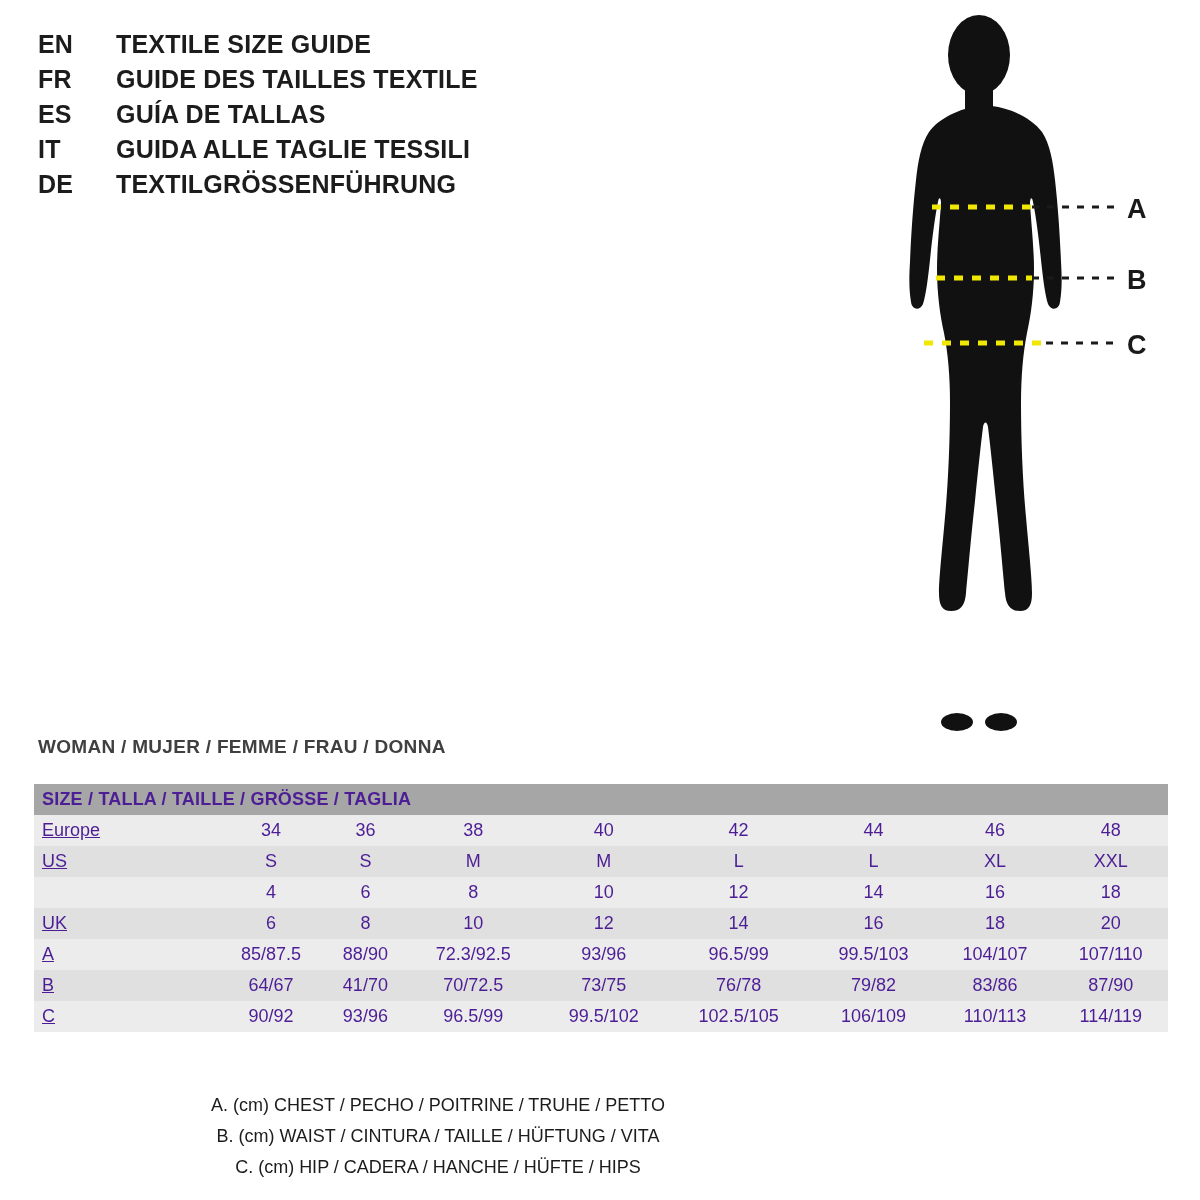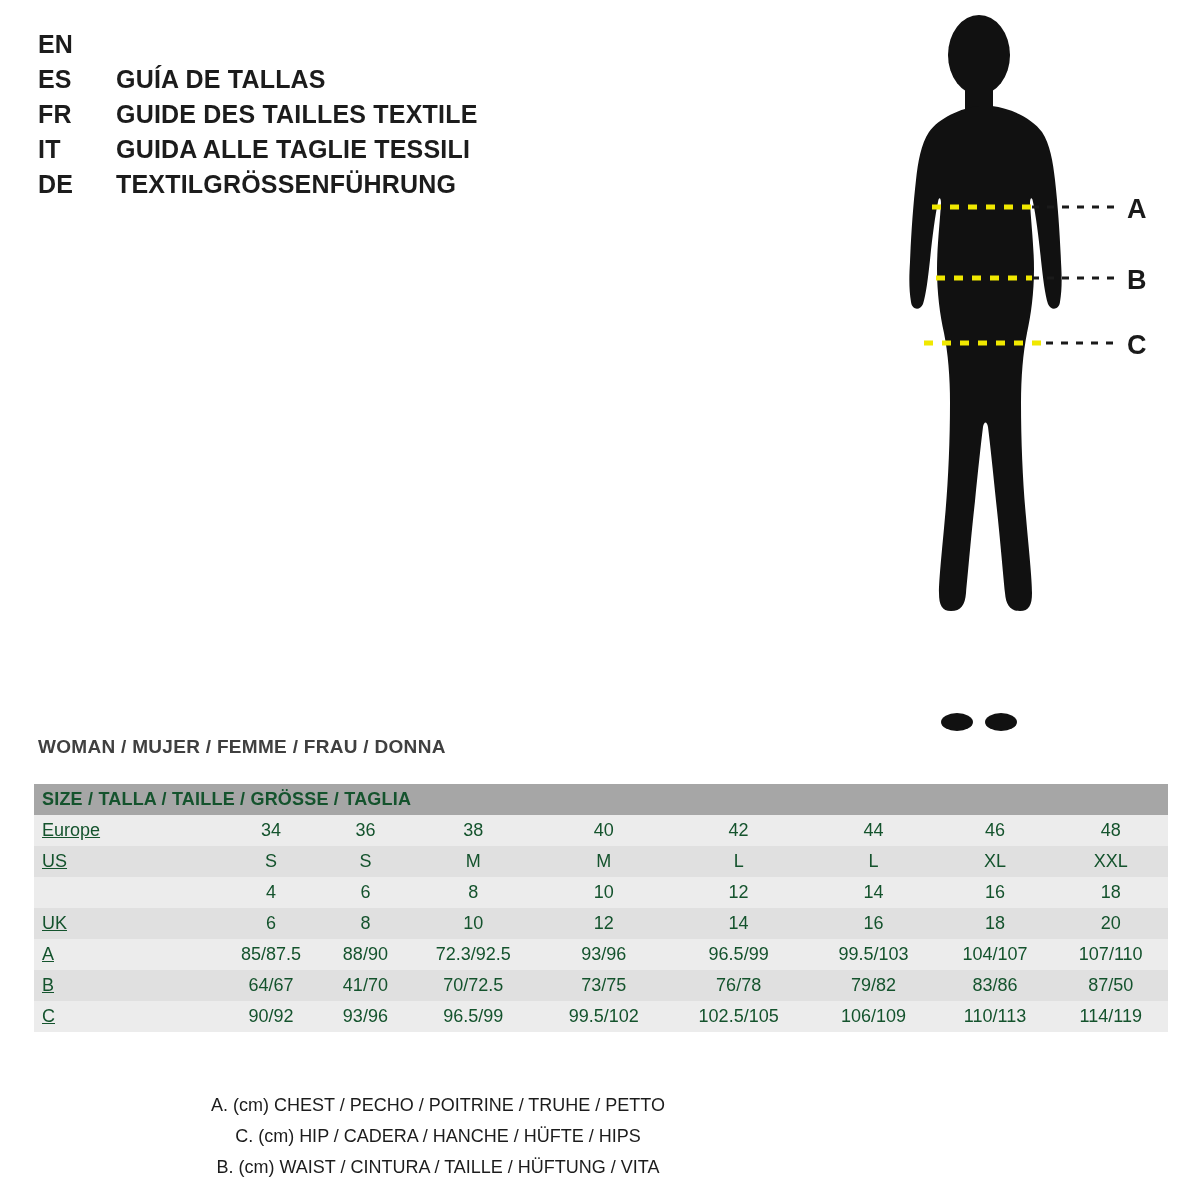--- a/index.html
+++ b/index.html
@@ -69,21 +69,21 @@
   }
 
   
   .size-table {
     position: absolute;
     left: 34px;
     top: 784px;
     width: 1134px;
     border-collapse: collapse;
     font-size: 18px;
-    color: #14532d;
+    color: #4c1d95;
   }
   .size-table th, .size-table td {
     padding: 0;
     height: 31px;
     line-height: 31px;
     text-align: center;
     font-weight: normal;
   }
   .size-table .hdr-row th {
     background: #a6a6a6;
@@ -119,28 +119,29 @@
   }
 </style>
 </head>
 <body>
 
 <div class="page">
 
   <div class="lang-block">
     <div class="lang-row">
       <span class="lang-code">EN</span>
+      <span class="lang-title">TEXTILE SIZE GUIDE</span>
+    </div>
+    <div class="lang-row">
+      <span class="lang-code">FR</span>
+      <span class="lang-title">GUIDE DES TAILLES TEXTILE</span>
     </div>
     <div class="lang-row">
       <span class="lang-code">ES</span>
       <span class="lang-title">GUÍA DE TALLAS</span>
-    </div>
-    <div class="lang-row">
-      <span class="lang-code">FR</span>
-      <span class="lang-title">GUIDE DES TAILLES TEXTILE</span>
     </div>
     <div class="lang-row">
       <span class="lang-code">IT</span>
       <span class="lang-title">GUIDA ALLE TAGLIE TESSILI</span>
     </div>
     <div class="lang-row">
       <span class="lang-code">DE</span>
       <span class="lang-title">TEXTILGRÖSSENFÜHRUNG</span>
     </div>
   </div>
@@ -278,35 +279,35 @@
       </tr>
       <tr class="row-dark">
         <td class="rowlabel">B</td>
         <td>64/67</td>
         <td>41/70</td>
         <td>70/72.5</td>
         <td>73/75</td>
         <td>76/78</td>
         <td>79/82</td>
         <td>83/86</td>
-        <td>87/50</td>
+        <td>87/90</td>
       </tr>
       <tr class="row-light">
         <td class="rowlabel">C</td>
         <td>90/92</td>
         <td>93/96</td>
         <td>96.5/99</td>
         <td>99.5/102</td>
         <td>102.5/105</td>
         <td>106/109</td>
         <td>110/113</td>
         <td>114/119</td>
       </tr>
     </tbody>
   </table>
 
   <div class="footnotes">
     <div class="footnote">A. (cm) CHEST / PECHO / POITRINE / TRUHE / PETTO</div>
+    <div class="footnote">B. (cm) WAIST / CINTURA / TAILLE / HÜFTUNG / VITA</div>
     <div class="footnote">C. (cm) HIP / CADERA / HANCHE / HÜFTE / HIPS</div>
-    <div class="footnote">B. (cm) WAIST / CINTURA / TAILLE / HÜFTUNG / VITA</div>
   </div>
 
 </div>
 
 </body></html>

